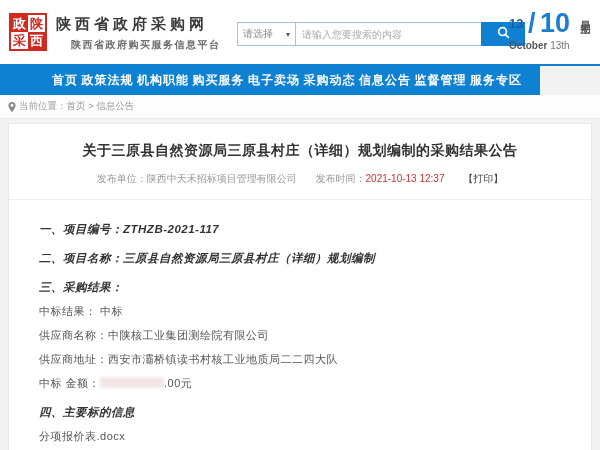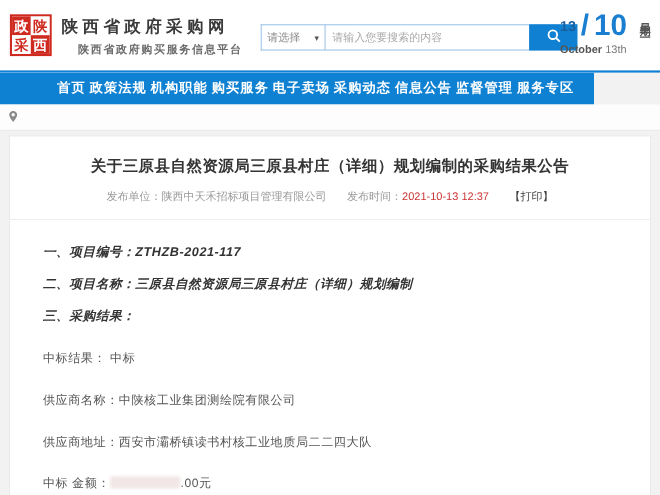--- a/index.html
+++ b/index.html
@@ -58,21 +58,21 @@
     padding:18px 20px 0 20px; letter-spacing:0.5px; }
   .art-meta { text-align:center; font-size:10px; color:#999; padding:12px 0 13px 0;
     border-bottom:1px solid #eee; }
   .art-meta .seg { margin:0 8px; }
   .meta-time { color:#cc3333; }
   .meta-print { color:#444; cursor:pointer; }
 
   .content { padding:14px 30px 18px 30px; }
   .sec { font-size:11.5px; font-weight:bold; color:#333; margin-top:14px; letter-spacing:0.5px;font-style:italic; }
   .sec:first-child { margin-top:8px; }
-  .line { font-size:11px; color:#555; margin-top:23px; letter-spacing:0.5px; }
+  .line { font-size:11px; color:#555; margin-top:9px; letter-spacing:0.5px; }
   .redacted { display:inline-block; width:64px; height:11px; vertical-align:-1px;
     background:#f2e7e6; filter:blur(1.5px); border-radius:2px; }
 </style>
 </head>
 <body>
 
 <div class="header">
   <div class="logo">
     <span class="on">政</span>
     <span class="off">陕</span>
@@ -125,34 +125,36 @@
   <span class="nav-item">监督管理</span>
   <span class="nav-item">服务专区</span>
 </div>
 
 <div class="breadcrumb">
   <span>
     <svg width="8" height="10" viewBox="0 0 8 10">
       <path d="M4 0 C1.8 0 0.4 1.6 0.4 3.4 C0.4 5.8 4 10 4 10 C4 10 7.6 5.8 7.6 3.4 C7.6 1.6 6.2 0 4 0 Z M4 4.8 A1.5 1.5 0 1 1 4 1.8 A1.5 1.5 0 0 1 4 4.8 Z" fill="#8a8a8a"></path>
     </svg>
   </span>
+  <span class="crumb-text">当前位置：首页 &gt; 信息公告</span>
 </div>
 
 <div class="card">
   <div class="art-title">关于三原县自然资源局三原县村庄（详细）规划编制的采购结果公告</div>
   <div class="art-meta">
     <span class="seg">发布单位：陕西中天禾招标项目管理有限公司</span>
     <span class="seg"><span>发布时间：</span><span class="meta-time">2021-10-13 12:37</span></span>
     <span class="seg meta-print">【打印】</span>
   </div>
 
   <div class="content">
     <div class="sec">一、项目编号：ZTHZB-2021-117</div>
     <div class="sec">二、项目名称：三原县自然资源局三原县村庄（详细）规划编制</div>
     <div class="sec">三、采购结果：</div>
     <div class="line">中标结果： 中标</div>
     <div class="line">供应商名称：中陕核工业集团测绘院有限公司</div>
     <div class="line">供应商地址：西安市灞桥镇读书村核工业地质局二二四大队</div>
     <div class="line"><span>中标 金额：</span><span class="redacted"></span><span>.00元</span></div>
     <div class="sec">四、主要标的信息</div>
+    <div class="line">分项报价表.docx</div>
 
   </div>
 </div>
 
 </body></html>

